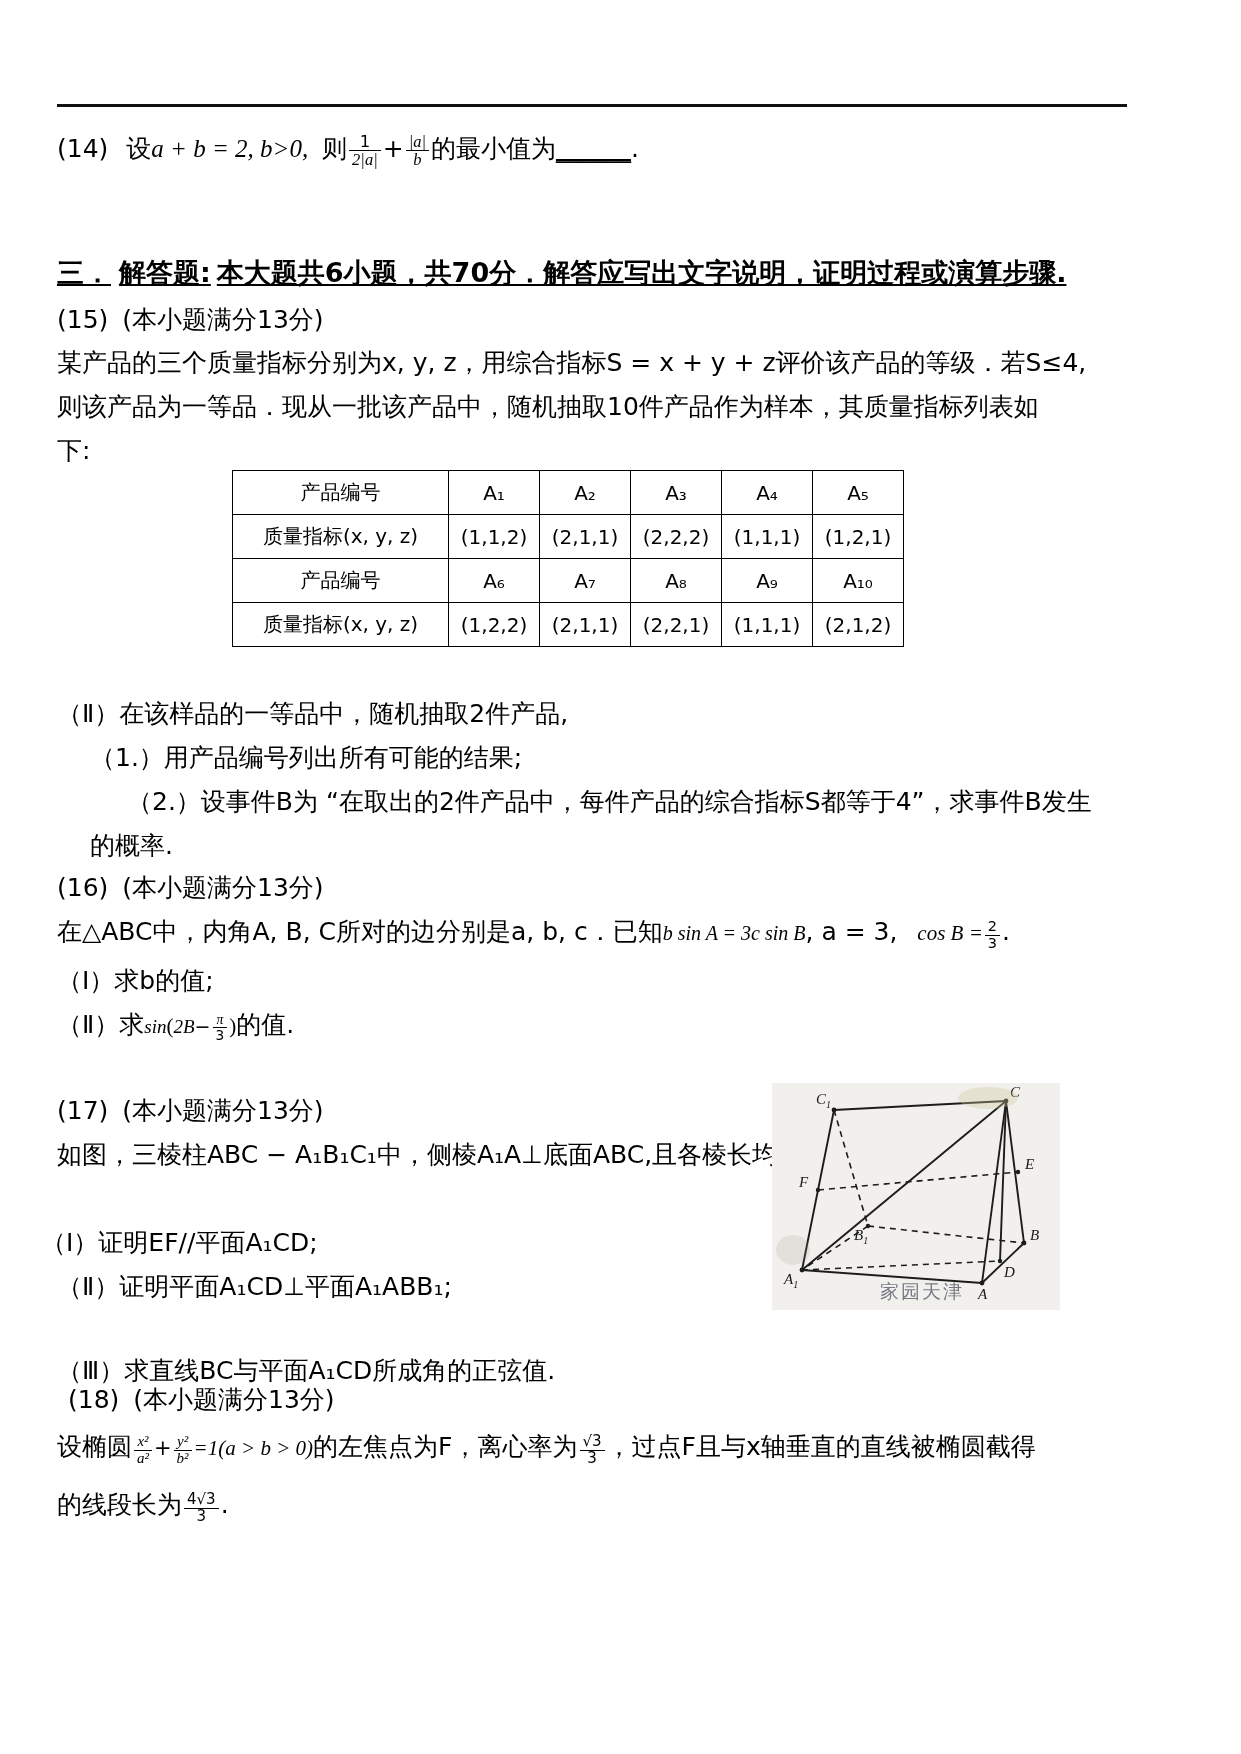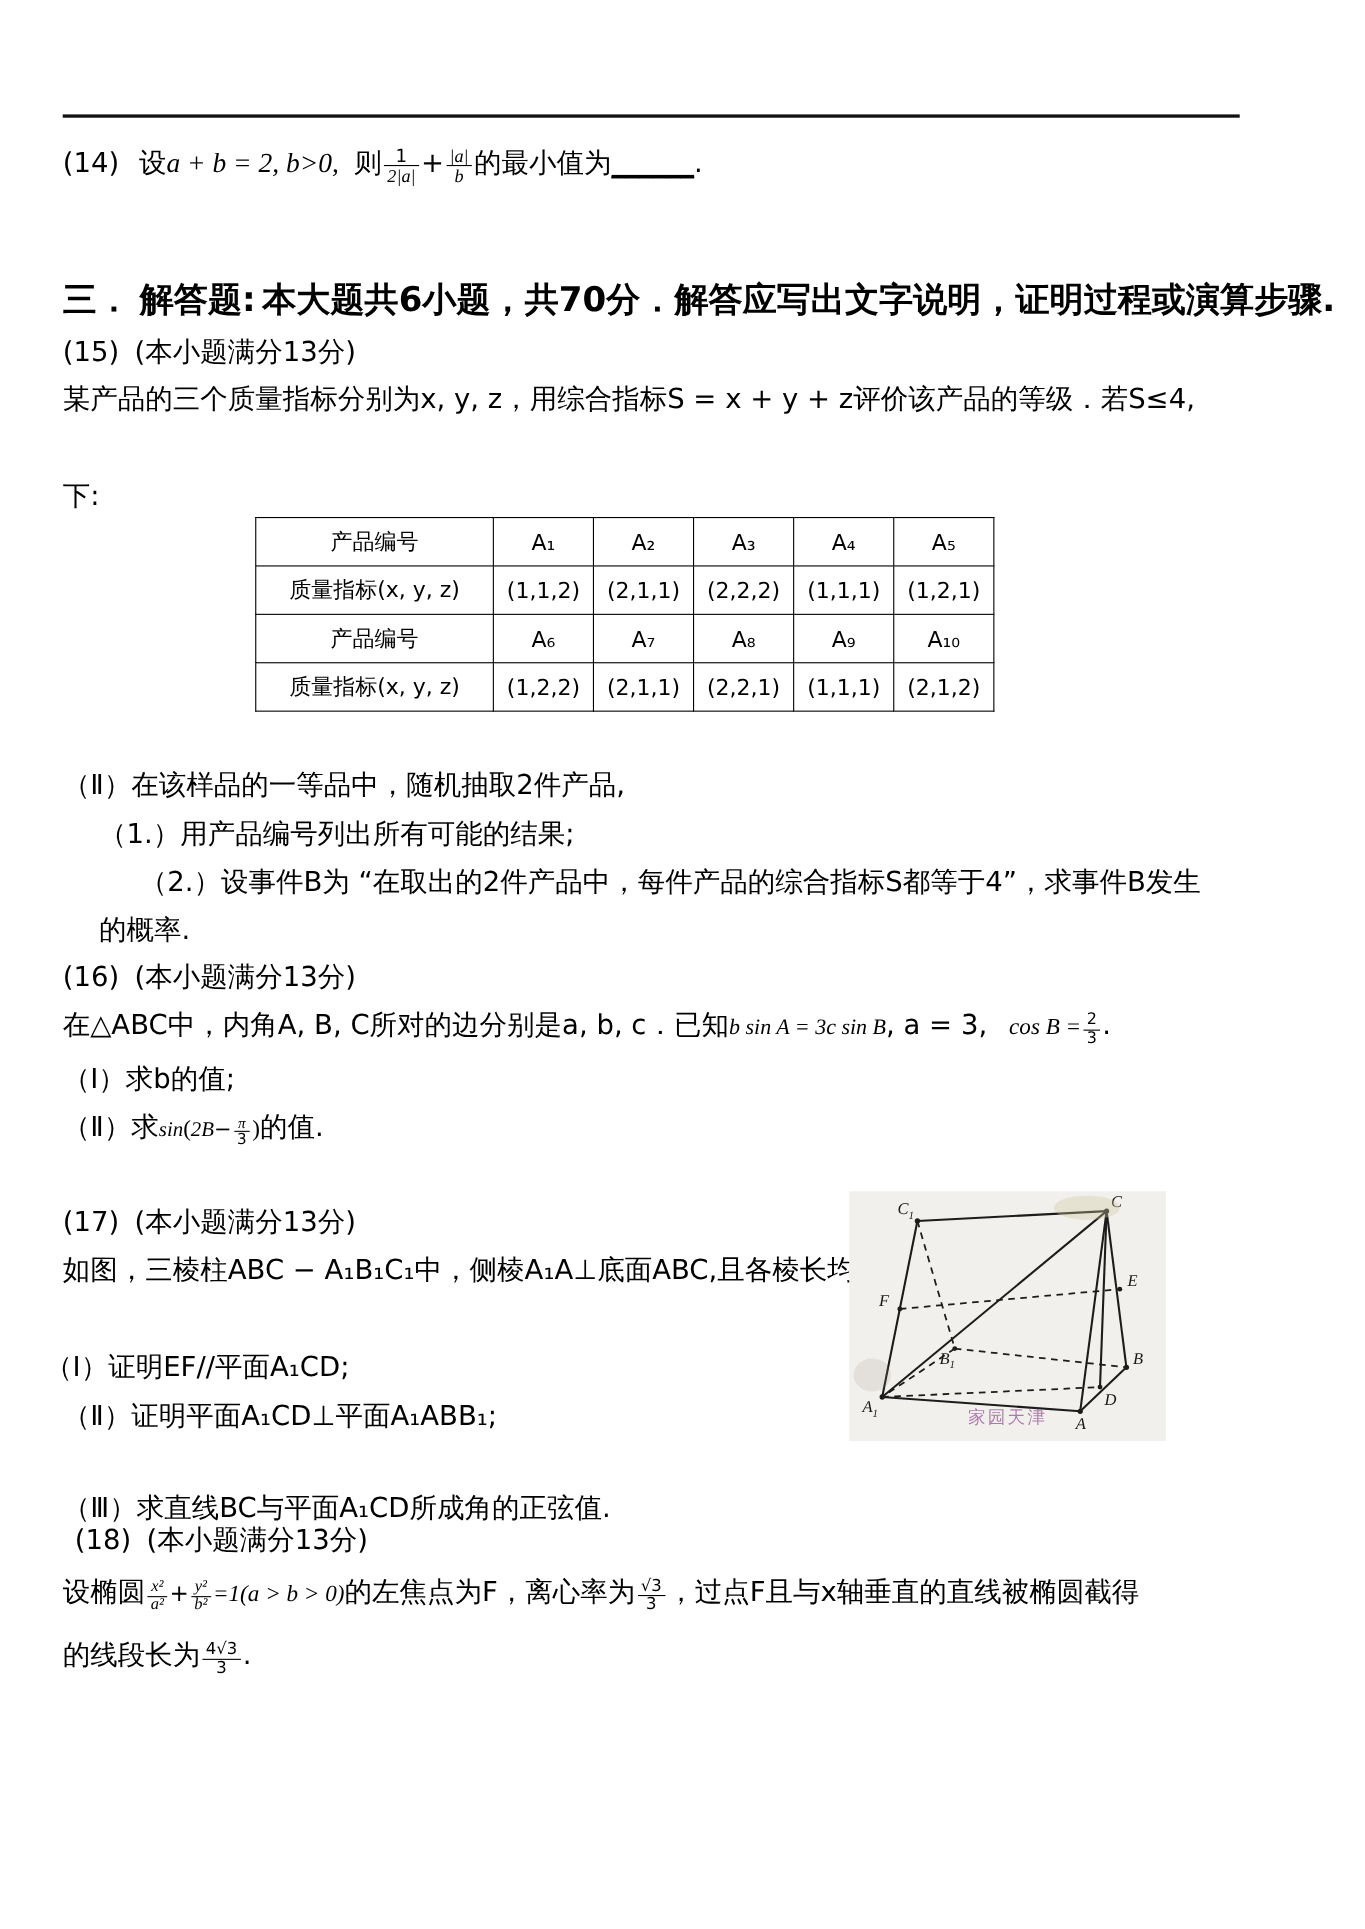--- a/index.html
+++ b/index.html
@@ -33,22 +33,23 @@
     position: absolute;
     font-size: 25px;
     line-height: 30px;
     white-space: nowrap;
     letter-spacing: 0px;
   }
   .cn { font-family: "DejaVu Sans", "Liberation Sans", sans-serif; }
   .it { font-style: italic; font-family: "Liberation Serif", "DejaVu Serif", serif; }
   .bold-head {
     font-weight: bold;
-    font-size: 31px;
+    font-size: 27px;
     font-family: "DejaVu Sans", "Liberation Sans", sans-serif;
+    text-decoration: underline;
   }
   
   .frac {
     display: inline-block;
     vertical-align: -0.52em;
     text-align: center;
     font-size: 0.66em;
     line-height: 1.05;
     margin: 0 2px;
   }
@@ -96,23 +97,23 @@
   }
   .figlabel-sub {
     font-family: "Liberation Serif", "DejaVu Serif", serif;
     font-style: italic;
     font-size: 10px;
     fill: #1a1a1a;
   }
   .stamp {
     position: absolute;
     font-family: Liberation Mono, monospace;
-    color: #701a75;
+    color: #0f172a;
     opacity: 0.55;
-    font-size: 16px;
+    font-size: 19px;
     letter-spacing: 2px;
   }
   .smear {
     position: absolute;
     border-radius: 50%;
     background: rgba(150,140,130,0.16);
   }
 </style>
 </head>
 <body>
@@ -129,20 +130,21 @@
 
   <div class="line bold-head" style="left:57px; top:258px;">
     <span>三．</span><span style="display:inline-block;width:8px"></span><span>解答题:</span><span style="display:inline-block;width:6px"></span><span>本大题共6小题，共70分．解答应写出文字说明，证明过程或演算步骤.</span>
   </div>
 
   <div class="line cn" style="left:57px; top:305px;">
     <span>(15)</span>
     <span style="display:inline-block;width:6px"></span><span>(本小题满分13分)</span>
   </div>
   <div class="line cn" style="left:57px; top:348px;">某产品的三个质量指标分别为x, y, z，用综合指标S = x + y + z评价该产品的等级．若S≤4,</div>
+  <div class="line cn" style="left:57px; top:392px;">则该产品为一等品．现从一批该产品中，随机抽取10件产品作为样本，其质量指标列表如</div>
   <div class="line cn" style="left:57px; top:436px;">下:</div>
 
   <table class="qtable">
     <tbody>
       <tr>
         <td class="rowhead">产品编号</td>
         <td class="datacell">A₁</td>
         <td class="datacell">A₂</td>
         <td class="datacell">A₃</td>
         <td class="datacell">A₄</td>

